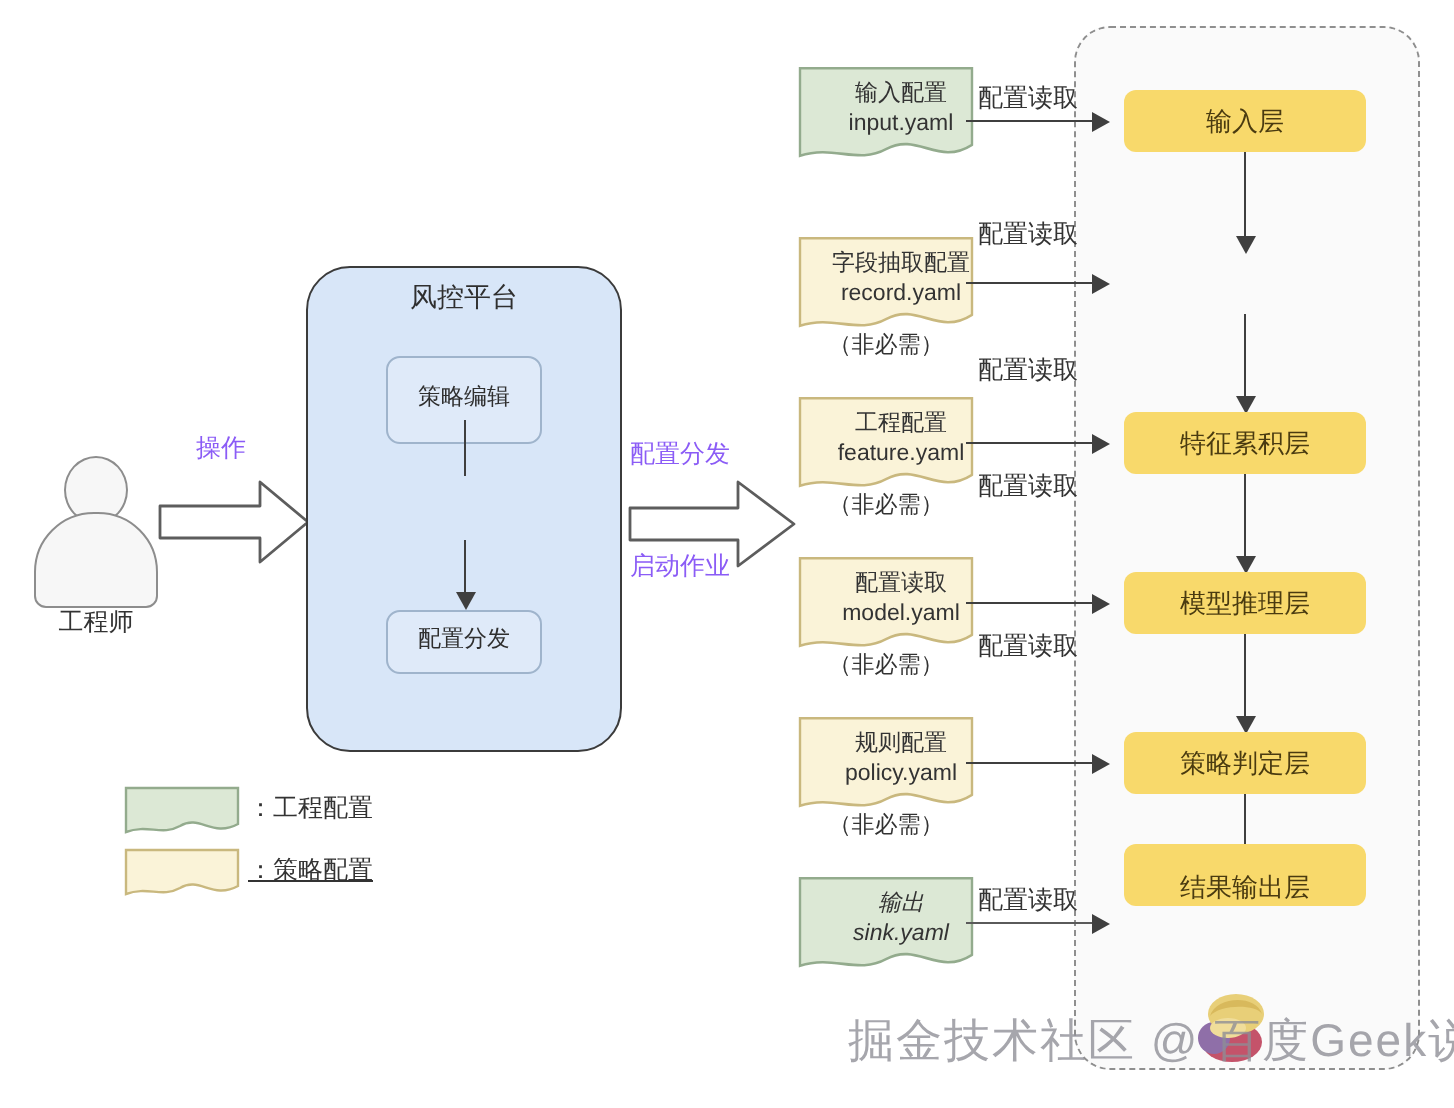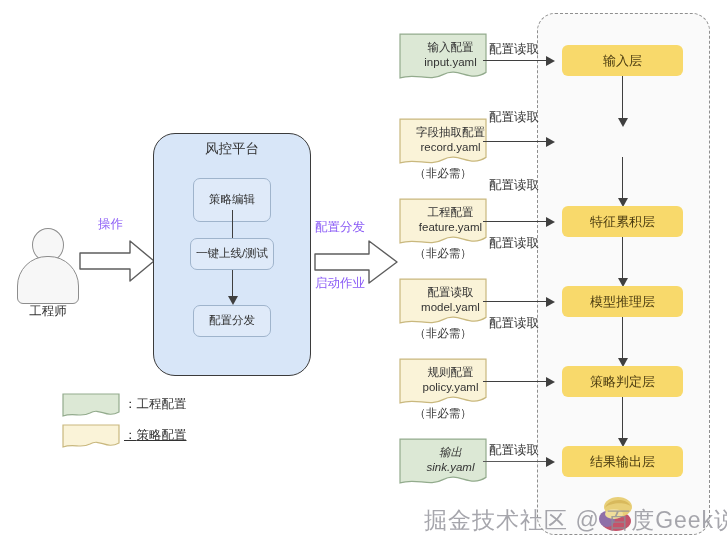--- a/index.html
+++ b/index.html
@@ -131,23 +131,20 @@
   <div class="arrow-caption" style="left:98px;top:216px;">操作</div>
 
   <div class="node platform"></div>
   <div class="platform-title">风控平台</div>
 
   <div class="node inner-box ib1">
     <span>策略编辑</span>
   </div>
   <div class="vline" style="left:231.5px;top:210px;height:28px;"></div>
 
-  <div class="node inner-box ib2">
-    <span>一键上线/测试</span>
-  </div>
   <div class="vline arrowed" style="left:231.5px;top:270px;height:27px;"></div>
 
   <div class="node inner-box ib3">
     <span>配置分发</span>
   </div>
 
   <svg class="block-arrow" style="left:313px;top:238px;" width="86" height="48" viewBox="0 0 86 48">
     <path d="M2,16 L56,16 L56,3 L84,24 L56,45 L56,32 L2,32 Z" fill="#ffffff" stroke="#5d5d5d" stroke-width="1.4" stroke-linejoin="round"></path>
   </svg>
   <div class="arrow-caption" style="left:315px;top:219px;">配置分发</div>
@@ -228,21 +225,21 @@
 
   <div class="cfg" style="top:438px;font-style:italic;">
     <svg class="shape" viewBox="0 0 88 46" preserveAspectRatio="none">
       <path d="M1,1 H87 V36 C70,46 60,30 44,38 C30,45 18,36 1,41 Z" fill="#dce8d5" stroke="#93ab8d" stroke-width="1.2"></path>
     </svg>
     <div class="txt">输出</div>
     <div class="txt">sink.yaml</div>
   </div>
   <div class="harrow" style="left:483px;top:461px;width:70px;background:#5a5a5a;"></div>
   <div class="harrow-label" style="left:489px;top:442px;">配置读取</div>
-  <div class="node layer" style="top:446px;">
+  <div class="node layer" style="top:422px;align-items:flex-end;">
     <span>结果输出层</span>
   </div>
 
   <svg class="legend-swatch" style="left:62px;top:393px;" viewBox="0 0 58 26" preserveAspectRatio="none">
     <path d="M1,1 H57 V19 C44,26 38,14 28,20 C19,25 12,19 1,23 Z" fill="#dce8d5" stroke="#93ab8d" stroke-width="1.2"></path>
   </svg>
   <div class="legend-text" style="left:124px;top:396px;">
     <span>：</span><span>工程配置</span>
   </div>
 

